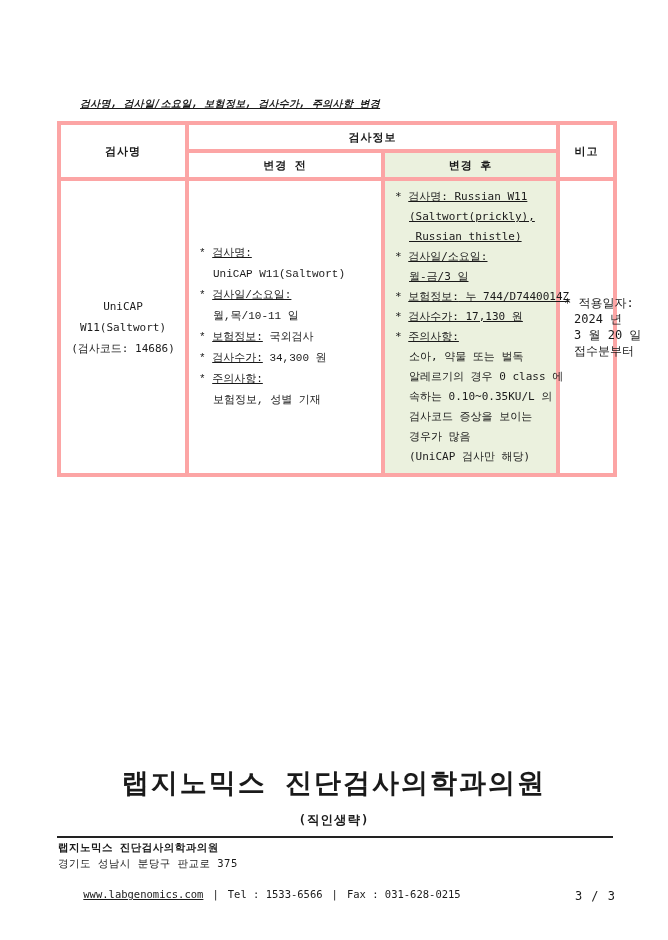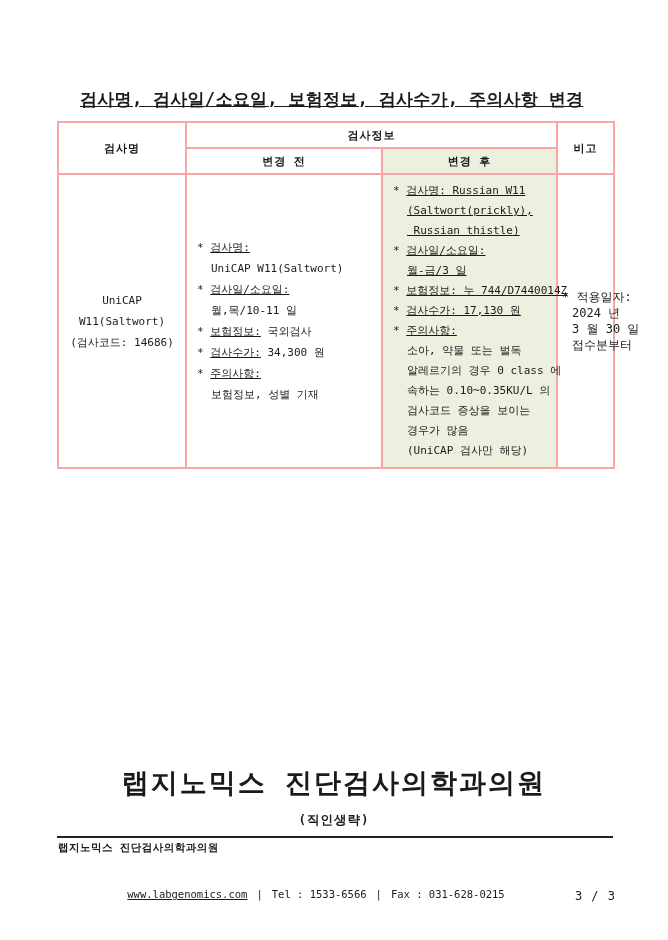--- a/index.html
+++ b/index.html
@@ -6,42 +6,43 @@
   .doc{
     position:relative;
     width:668px;height:940px;
     background:#ffffff;
     font-family:"DejaVu Sans Mono","DejaVu Sans",monospace;
     color:#1a1a1a;
     overflow:hidden;
     margin:0 auto;
   }
   .doc-title{
-    position:absolute;left:80px;top:88px;
-    font-size:17px;font-weight:bold;
+    position:absolute;left:80px;top:97px;
+    font-size:10px;font-weight:bold;
     text-decoration:underline;
     letter-spacing:0.3px;
     white-space:pre;
+    font-style:italic;
   }
   table.chg{
     position:absolute;left:57px;top:121px;
     border-collapse:collapse;table-layout:fixed;
     width:556px;
   }
   table.chg td,table.chg th{
-    border:2px solid #fca5a5;
+    border:4px solid #fca5a5;
     font-size:11px;
     padding:0;
     vertical-align:middle;
   }
   th.hdr{font-weight:bold;height:24px;text-align:center;letter-spacing:1px;}
   td.testname{
     text-align:center;line-height:21px;font-size:11px;
   }
-  td.before-cell{vertical-align:middle;}
+  td.before-cell{vertical-align:middle;font-family:Liberation Mono, monospace;}
   td.after-cell{vertical-align:top;}
   .green{background:var(--green,#ebf1de);}
   .cellpad{padding:6px 4px 6px 10px;}
   .tline{white-space:pre;line-height:21px;}
   .after-cell .tline{line-height:20px;}
   .tline.cont{padding-left:14px;}
   .remarks-cell .tline{line-height:16px;font-size:12px;white-space:pre;}
   .remarks-cell .tline.cont{padding-left:10px;}
   .remarks-pad{padding:2px 1px 2px 4px;}
   .u{text-decoration:underline;}
@@ -56,21 +57,21 @@
     text-align:center;font-size:12.5px;font-weight:bold;
     letter-spacing:1px;
   }
   .foot-rule{
     position:absolute;left:57px;top:836px;width:556px;
     border-top:2px solid #222;height:0;
   }
   .foot-company{position:absolute;left:58px;top:841px;font-size:10.5px;font-weight:bold;letter-spacing:0.5px;white-space:pre;}
   .foot-address{position:absolute;left:58px;top:857px;font-size:10.5px;letter-spacing:0.5px;white-space:pre;}
   .foot-contact{position:absolute;left:58px;top:876px;font-size:10.5px;white-space:pre;}
-  .foot-contact a{color:#1a1a1a;text-decoration:underline;margin-left:44px;}
+  .foot-contact a{color:#1a1a1a;text-decoration:underline;}
   .sep{padding:0 9px;}
   .page-num{position:absolute;top:889px;right:52px;font-size:12px;letter-spacing:1px;white-space:pre;}
 </style>
 </head>
 <body>
 
 <div class="doc">
 
   <div class="doc-title">검사명, 검사일/소요일, 보험정보, 검사수가, 주의사항 변경</div>
 
@@ -123,32 +124,33 @@
               <div class="tline cont"><span>속하는 0.10~0.35KU/L 의</span></div>
               <div class="tline cont"><span>검사코드 증상을 보이는</span></div>
               <div class="tline cont"><span>경우가 많음</span></div>
               <div class="tline cont"><span>(UniCAP 검사만 해당)</span></div>
             </div>
       </td>
       <td class="remarks-cell">
         <div class="remarks-pad">
               <div class="tline bullet"><span class="bmark">* </span><span>적용일자:</span></div>
               <div class="tline cont"><span>2024 년</span></div>
-              <div class="tline cont"><span>3 월 30 일</span></div>
+              <div class="tline cont"><span>3 월 20 일</span></div>
               <div class="tline cont"><span>접수분부터</span></div>
             </div>
       </td>
     </tr>
   </tbody>
     </table>
 
   <div class="sig-name">랩지노믹스 진단검사의학과의원</div>
   <div class="sig-seal">(직인생략)</div>
 
   <div class="foot-rule"></div>
   <div class="foot-company">랩지노믹스 진단검사의학과의원</div>
+  <div class="foot-address">경기도 성남시 분당구 판교로 375</div>
   <div class="foot-contact">
     <a href="#">www.labgenomics.com</a><span class="sep">|</span><span>Tel : 1533-6566</span><span class="sep">|</span><span>Fax : 031-628-0215</span>
   </div>
 
   <div class="page-num">3 / 3</div>
 
 </div>
 
 </body></html>

